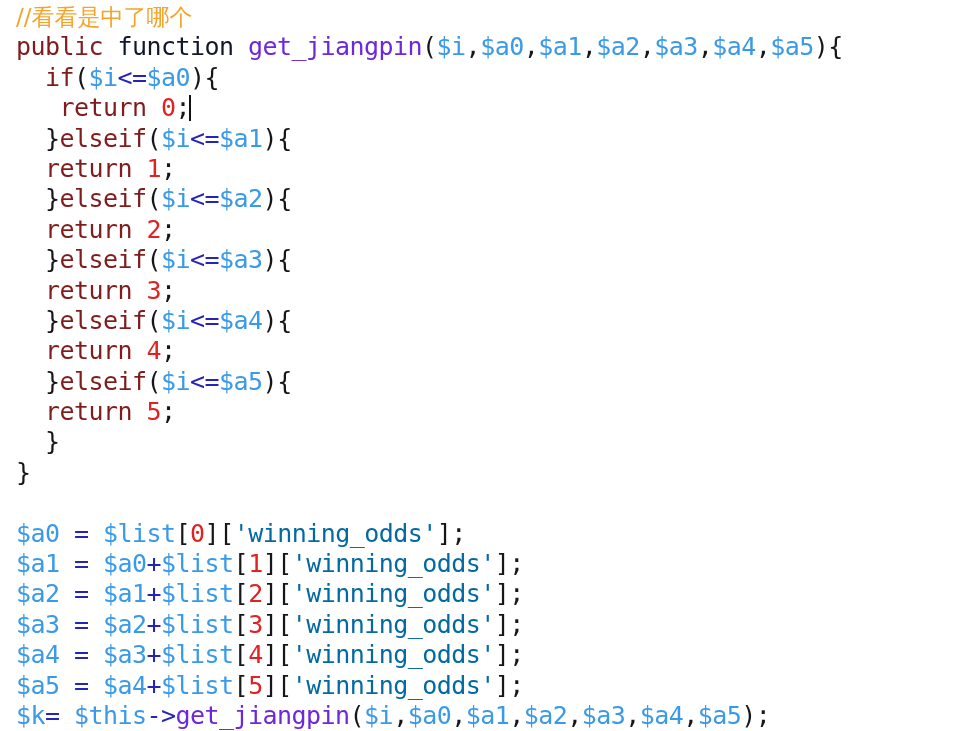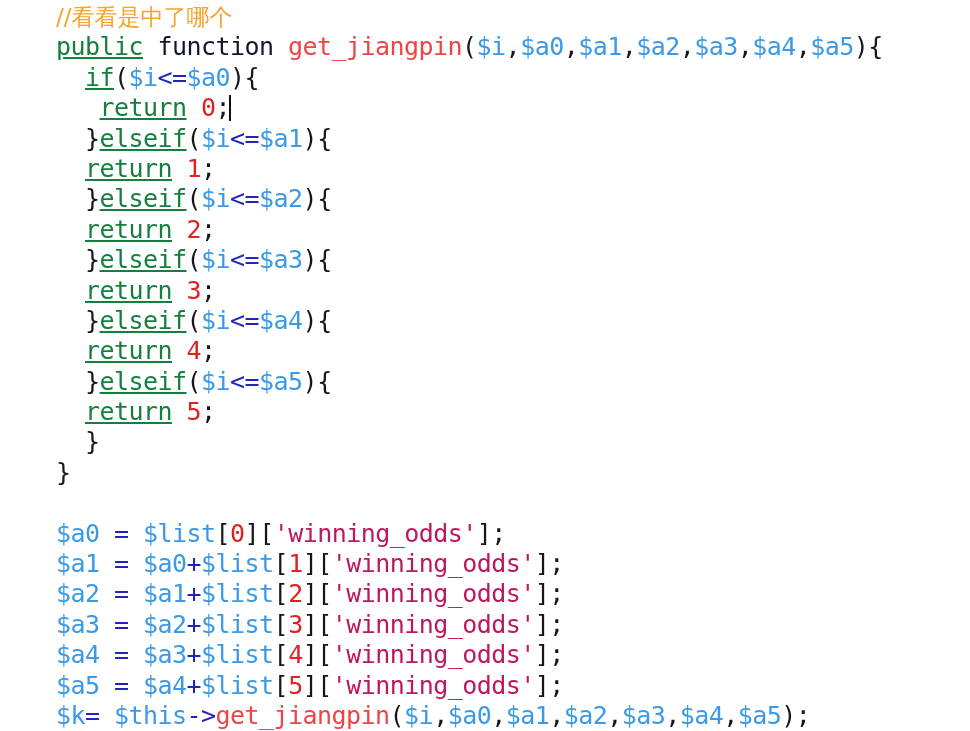--- a/index.html
+++ b/index.html
@@ -28,33 +28,32 @@
     right: 0;
     white-space: pre;
   }
   .line {
     height: 30.4px;
     line-height: 30.4px;
     font-size: 25px;
     letter-spacing: -0.55px;
     white-space: pre;
     color: #1a1a1a;
-    margin-left: 40px;
   }
   .line.blank { color: transparent; }
 
   
   .tok-comment  { color: #f5a42a; }
-  .tok-keyword  { color: #15803d; text-decoration: underline; }
+  .tok-keyword  { color: #7f1d1d; }
   .tok-function { color: #0f172a; }
-  .tok-fname    { color: #ef4444; }
+  .tok-fname    { color: #6d28d9; }
   .tok-var      { color: #3a9ae8; }
   .tok-op       { color: #2424bb; }
   .tok-num      { color: #e02222; }
-  .tok-string   { color: #be185d; text-align: right; }
+  .tok-string   { color: #0369a1; text-align: right; }
   .tok-punct    { color: #16161a; }
   .tok-plain    { color: #16161a; }
 
   
   .line-comment {
     font-family: "DejaVu Sans", "Liberation Sans", sans-serif;
     font-size: 23px;
     letter-spacing: 0;
   }
 

